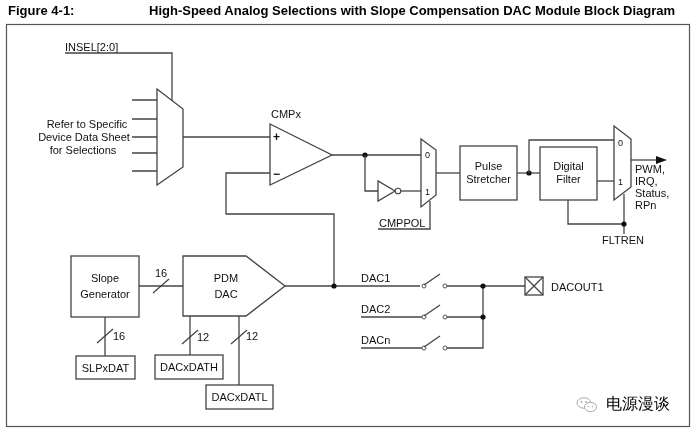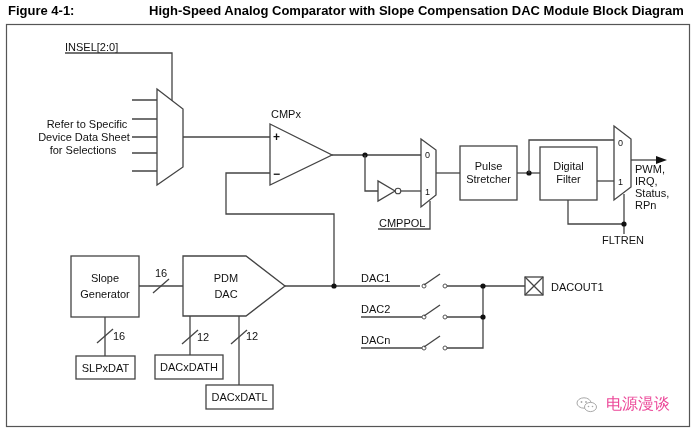--- a/index.html
+++ b/index.html
@@ -5,29 +5,29 @@
   html, body { margin:0; padding:0; background:#ffffff; }
   body { width:696px; height:435px; overflow:hidden; position:relative; font-family:"Liberation Sans", sans-serif; }
   .title-row { position:absolute; left:8px; top:3px; font-weight:bold; font-size:13px; color:#000; white-space:nowrap; }
   .fig-num { position:absolute; left:0; top:0; }
   .fig-title { position:absolute; left:141px; top:0; }
   svg { position:absolute; left:0; top:0; }
   svg text { font-family:"Liberation Sans", sans-serif; font-size:11px; fill:#111; }
   .ln { stroke:#444; stroke-width:1.3; fill:none; }
   .box { stroke:#444; stroke-width:1.3; fill:#fff; }
   .dot { fill:#111; }
-  .wm { position:absolute; left:576px; top:394px; color:#ec4899; font-size:16px; white-space:nowrap; font-family:"DejaVu Sans", sans-serif; }
+  .wm { position:absolute; left:576px; top:394px; color:#000000; font-size:16px; white-space:nowrap; font-family:"DejaVu Sans", sans-serif; }
   .wm-icon { display:inline-block; width:22px; height:16px; vertical-align:middle; margin-right:8px; }
 </style>
 </head>
 <body>
 
 <div class="title-row">
   <span class="fig-num">Figure 4-1:</span>
-  <span class="fig-title">High-Speed Analog Comparator with Slope Compensation DAC Module Block Diagram</span>
+  <span class="fig-title">High-Speed Analog Selections with Slope Compensation DAC Module Block Diagram</span>
 </div>
 
 <svg width="696" height="435" viewBox="0 0 696 435">
 
   <rect x="6.5" y="24.5" width="683" height="402" fill="none" stroke="#555" stroke-width="1.2"></rect>
 
   <g>
     <text x="65" y="51">INSEL[2:0]</text>
     <path class="ln" d="M65 53 H172 V101"></path>
   </g>

